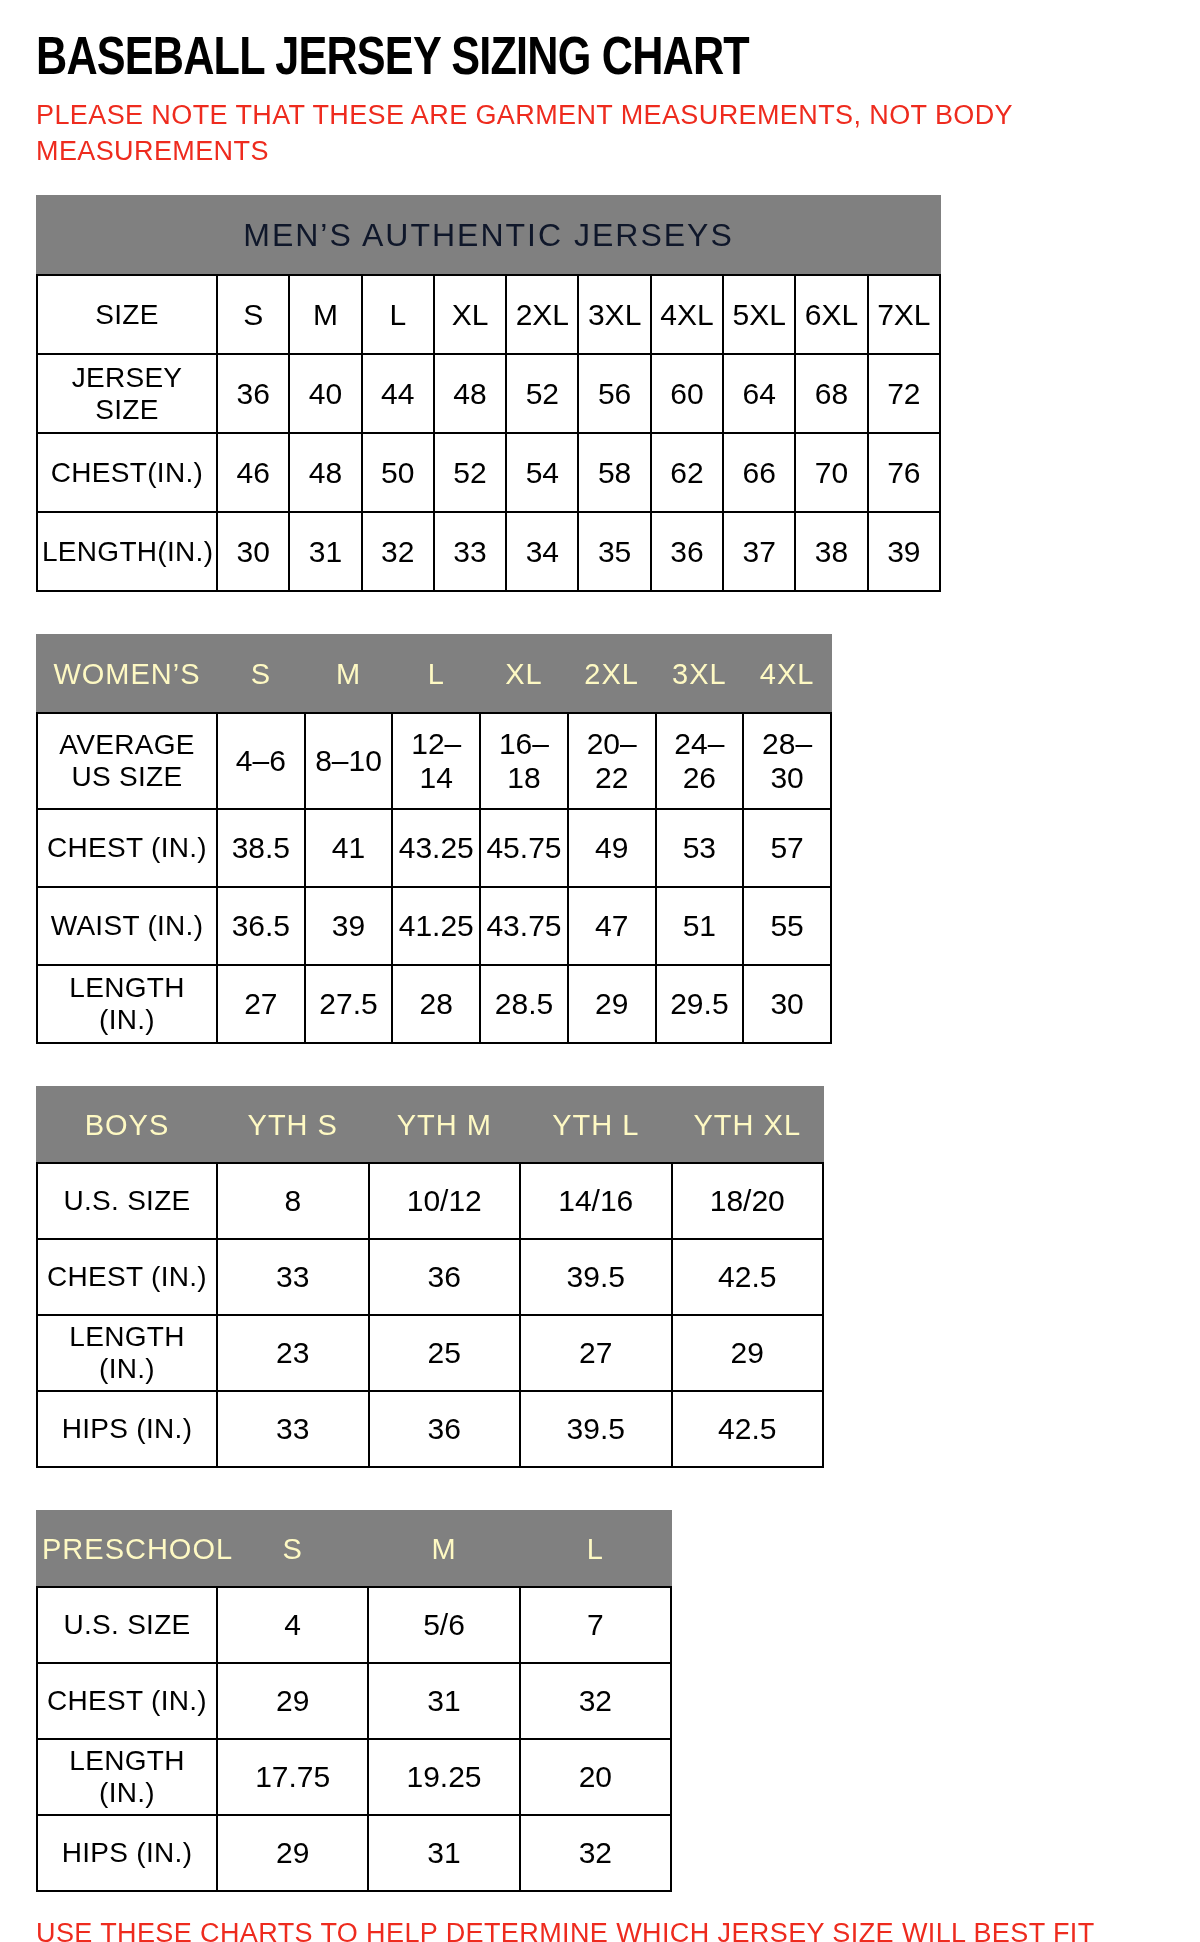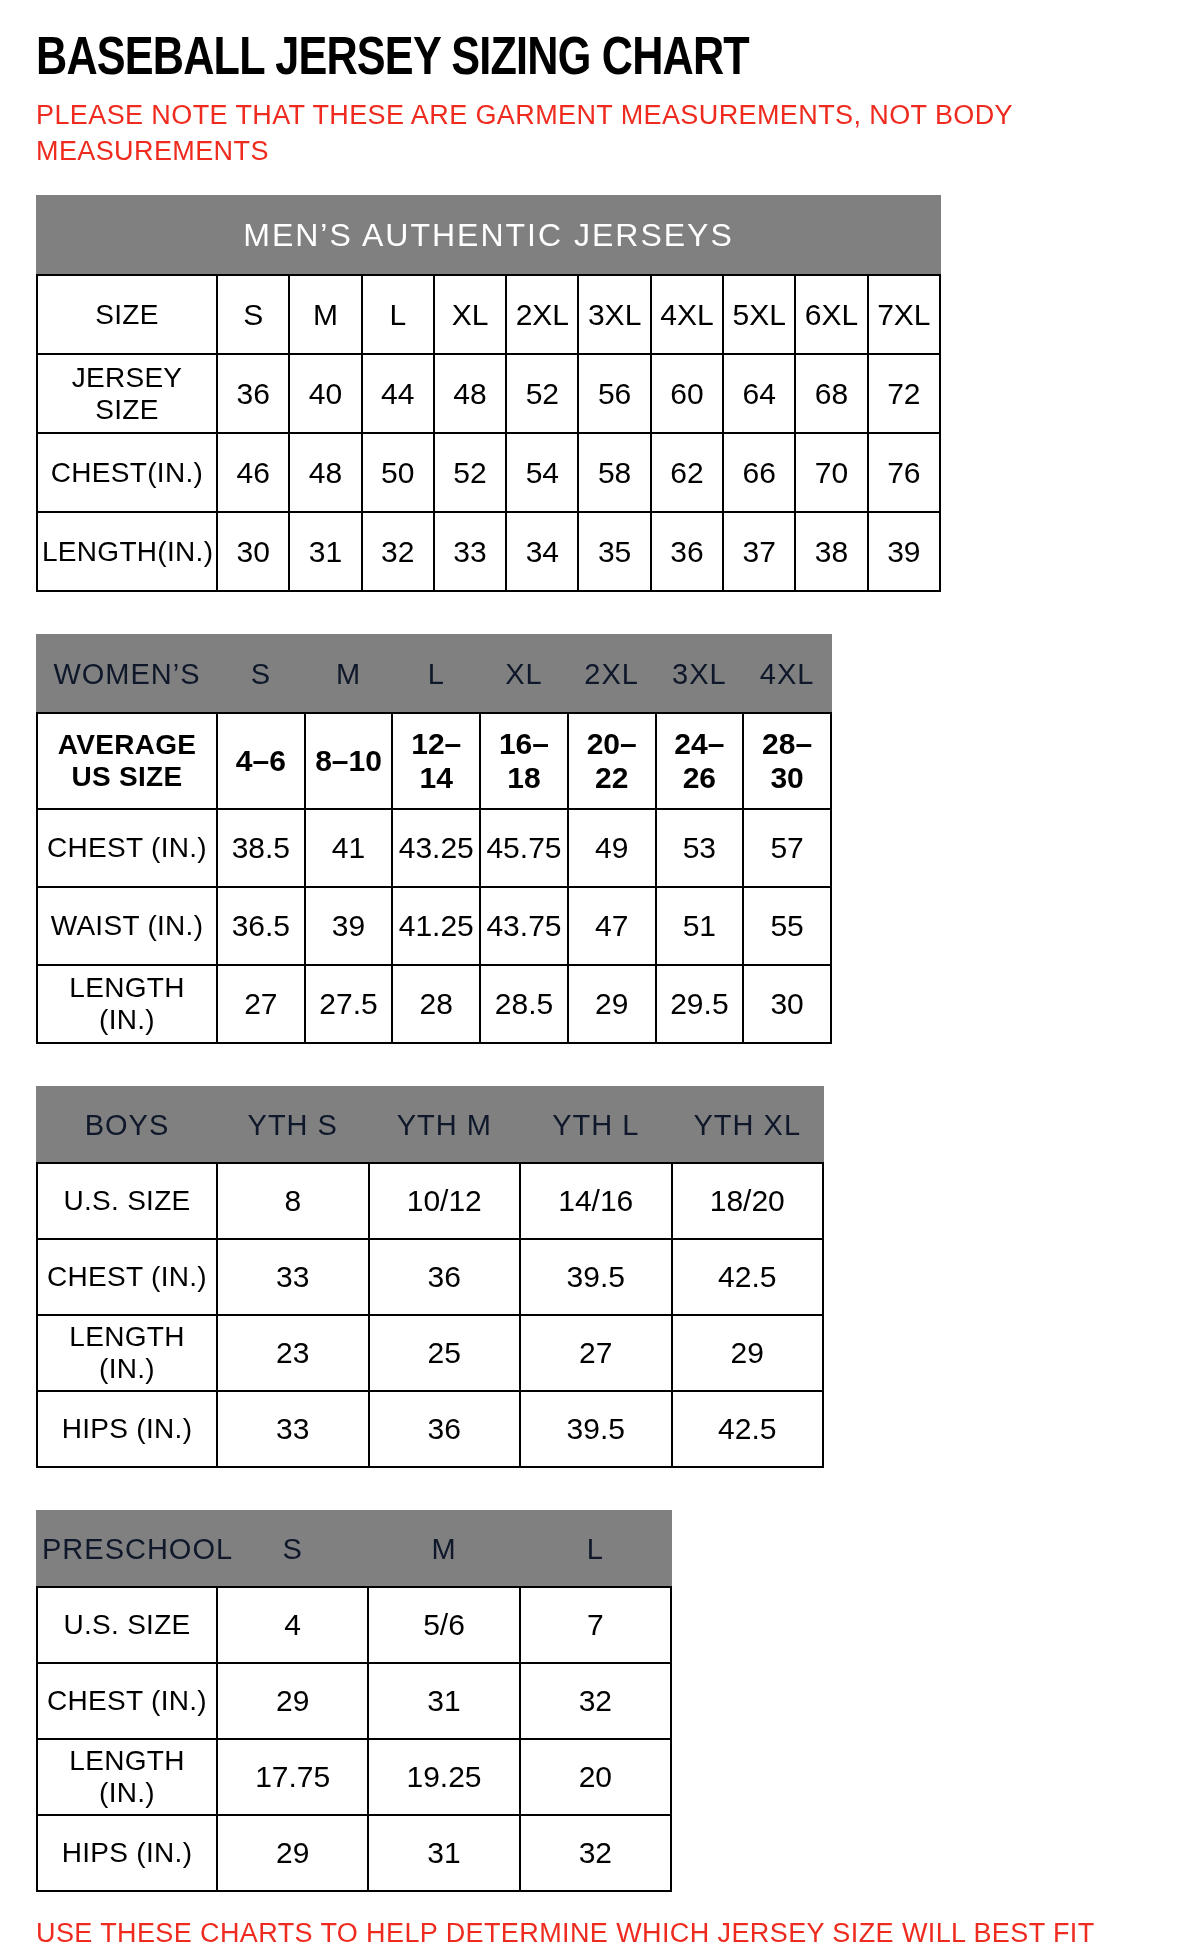--- a/index.html
+++ b/index.html
@@ -20,36 +20,36 @@
     margin-top:12px; max-width:1065px;
     color:#ee2b1e; font-size:27px; line-height:1.32; letter-spacing:.4px;
   }
   table { border-collapse:collapse; table-layout:fixed; }
   td {
     border:2px solid #000; text-align:center; vertical-align:middle;
     font-size:30px; padding:0 4px; height:78px;
   }
   td.lbl { font-size:28px; letter-spacing:.3px;border-radius:25px; }
   td.hdr {
-    background:#808080; color:#0f172a;
+    background:#808080; color:#fef9c3;
     border:2px solid #808080; border-bottom:2px solid #000;
     font-size:29px; letter-spacing:1px;
   }
   td.banner {
-    background:#808080; color:#ffffff;
+    background:#808080; color:#0f172a;
     border:2px solid #808080; border-bottom:2px solid #000;
     font-size:32px; letter-spacing:2px; height:80px;
   }
   .t-mens { width:905px; margin-top:26px; }
   .t-mens td { height:79px; }
   .t-wom  { width:796px; margin-top:42px; }
   .t-boys { width:788px; margin-top:42px;padding-left:17px; }
   .t-boys td, .t-pre td { height:76px; }
   .t-pre  { width:636px; margin-top:42px;padding-left:44px; }
-  tr.tall td { height:96px;font-weight:bold; }
+  tr.tall td { height:96px; }
   col.c-label { width:180px; }
   .footer {
     margin-top:26px; color:#ee2b1e; font-size:27px; letter-spacing:.4px;
   }
 </style>
 </head>
 <body>
 
 <div class="page">
 

